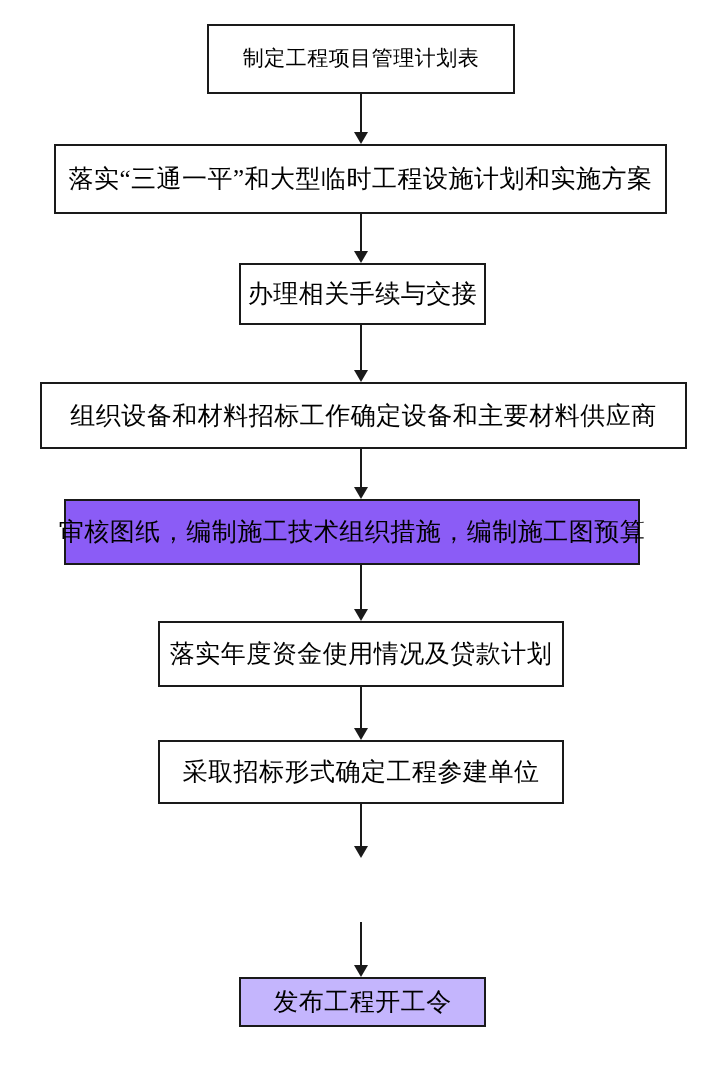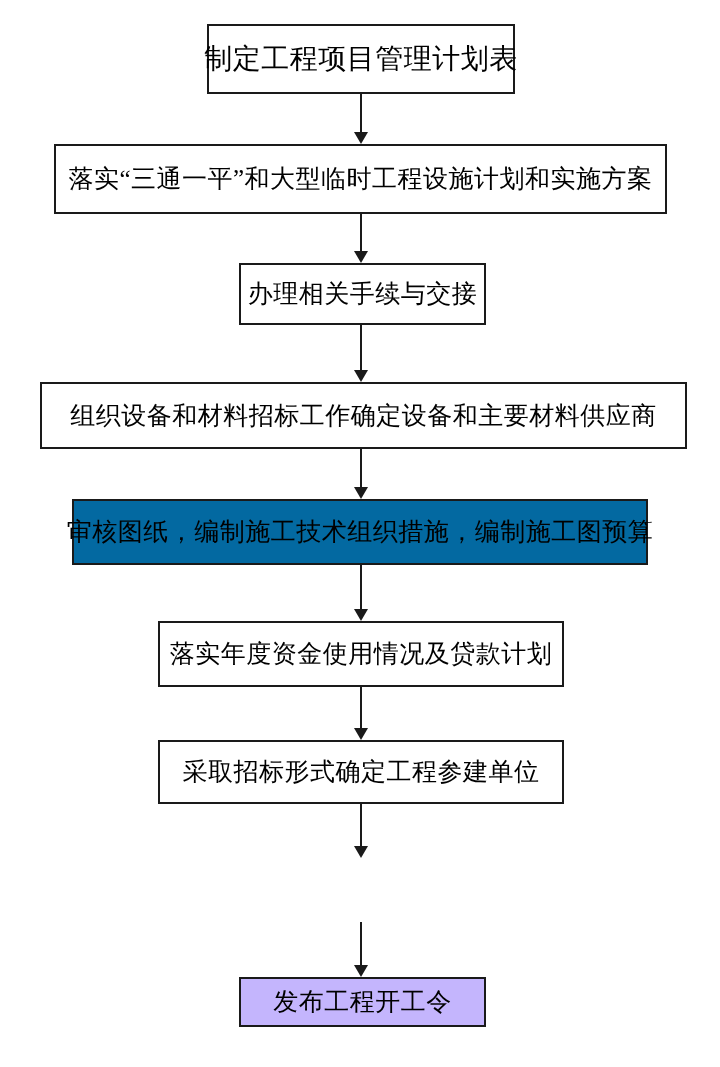--- a/index.html
+++ b/index.html
@@ -90,32 +90,32 @@
     </div>
     <div class="connector" style="left: 361px; top: 804px; height: 54px;">
       <div class="conn-line" style="height: 43px;"></div>
       <div class="conn-head" style="top: 42px;"></div>
     </div>
     <div class="connector" style="left: 361px; top: 922px; height: 55px;">
       <div class="conn-line" style="height: 44px;"></div>
       <div class="conn-head" style="top: 43px;"></div>
     </div>
     <div class="node" style="left: 207px; top: 24px; width: 308px; height: 70px; background: rgb(255, 255, 255); border-color: rgb(26, 26, 26);">
-      <span class="node-label" style="font-size: 28px; color: rgb(0, 0, 0);">制定工程项目管理计划表</span>
+      <span class="node-label" style="font-size: 21px; color: rgb(0, 0, 0);">制定工程项目管理计划表</span>
     </div>
     <div class="node" style="left: 54px; top: 144px; width: 613px; height: 70px; background: rgb(255, 255, 255); border-color: rgb(26, 26, 26);">
       <span class="node-label" style="font-size: 25px; color: rgb(0, 0, 0);">落实“三通一平”和大型临时工程设施计划和实施方案</span>
     </div>
     <div class="node" style="left: 239px; top: 263px; width: 247px; height: 62px; background: rgb(255, 255, 255); border-color: rgb(26, 26, 26);">
       <span class="node-label" style="font-size: 25px; color: rgb(0, 0, 0);">办理相关手续与交接</span>
     </div>
     <div class="node" style="left: 40px; top: 382px; width: 647px; height: 67px; background: rgb(255, 255, 255); border-color: rgb(26, 26, 26);">
       <span class="node-label" style="font-size: 25px; color: rgb(0, 0, 0);">组织设备和材料招标工作确定设备和主要材料供应商</span>
     </div>
-    <div class="node" style="left: 72px; top: 499px; width: 576px; height: 66px; background: #0369a1; border-color: rgb(26, 26, 26);">
+    <div class="node" style="left: 64px; top: 499px; width: 576px; height: 66px; background: #8b5cf6; border-color: rgb(26, 26, 26);">
       <span class="node-label" style="font-size: 25px; color: rgb(0, 0, 0);">审核图纸，编制施工技术组织措施，编制施工图预算</span>
     </div>
     <div class="node" style="left: 158px; top: 621px; width: 406px; height: 66px; background: rgb(255, 255, 255); border-color: rgb(26, 26, 26);">
       <span class="node-label" style="font-size: 25px; color: rgb(0, 0, 0);">落实年度资金使用情况及贷款计划</span>
     </div>
     <div class="node" style="left: 158px; top: 740px; width: 406px; height: 64px; background: rgb(255, 255, 255); border-color: rgb(26, 26, 26); text-align: right;">
       <span class="node-label" style="font-size: 25px; color: rgb(0, 0, 0);">采取招标形式确定工程参建单位</span>
     </div>
     <div class="node" style="left: 239px; top: 977px; width: 247px; height: 50px; background: #c4b5fd; border-color: rgb(26, 26, 26);">
       <span class="node-label" style="font-size: 25px; color: rgb(0, 0, 0);">发布工程开工令</span>

